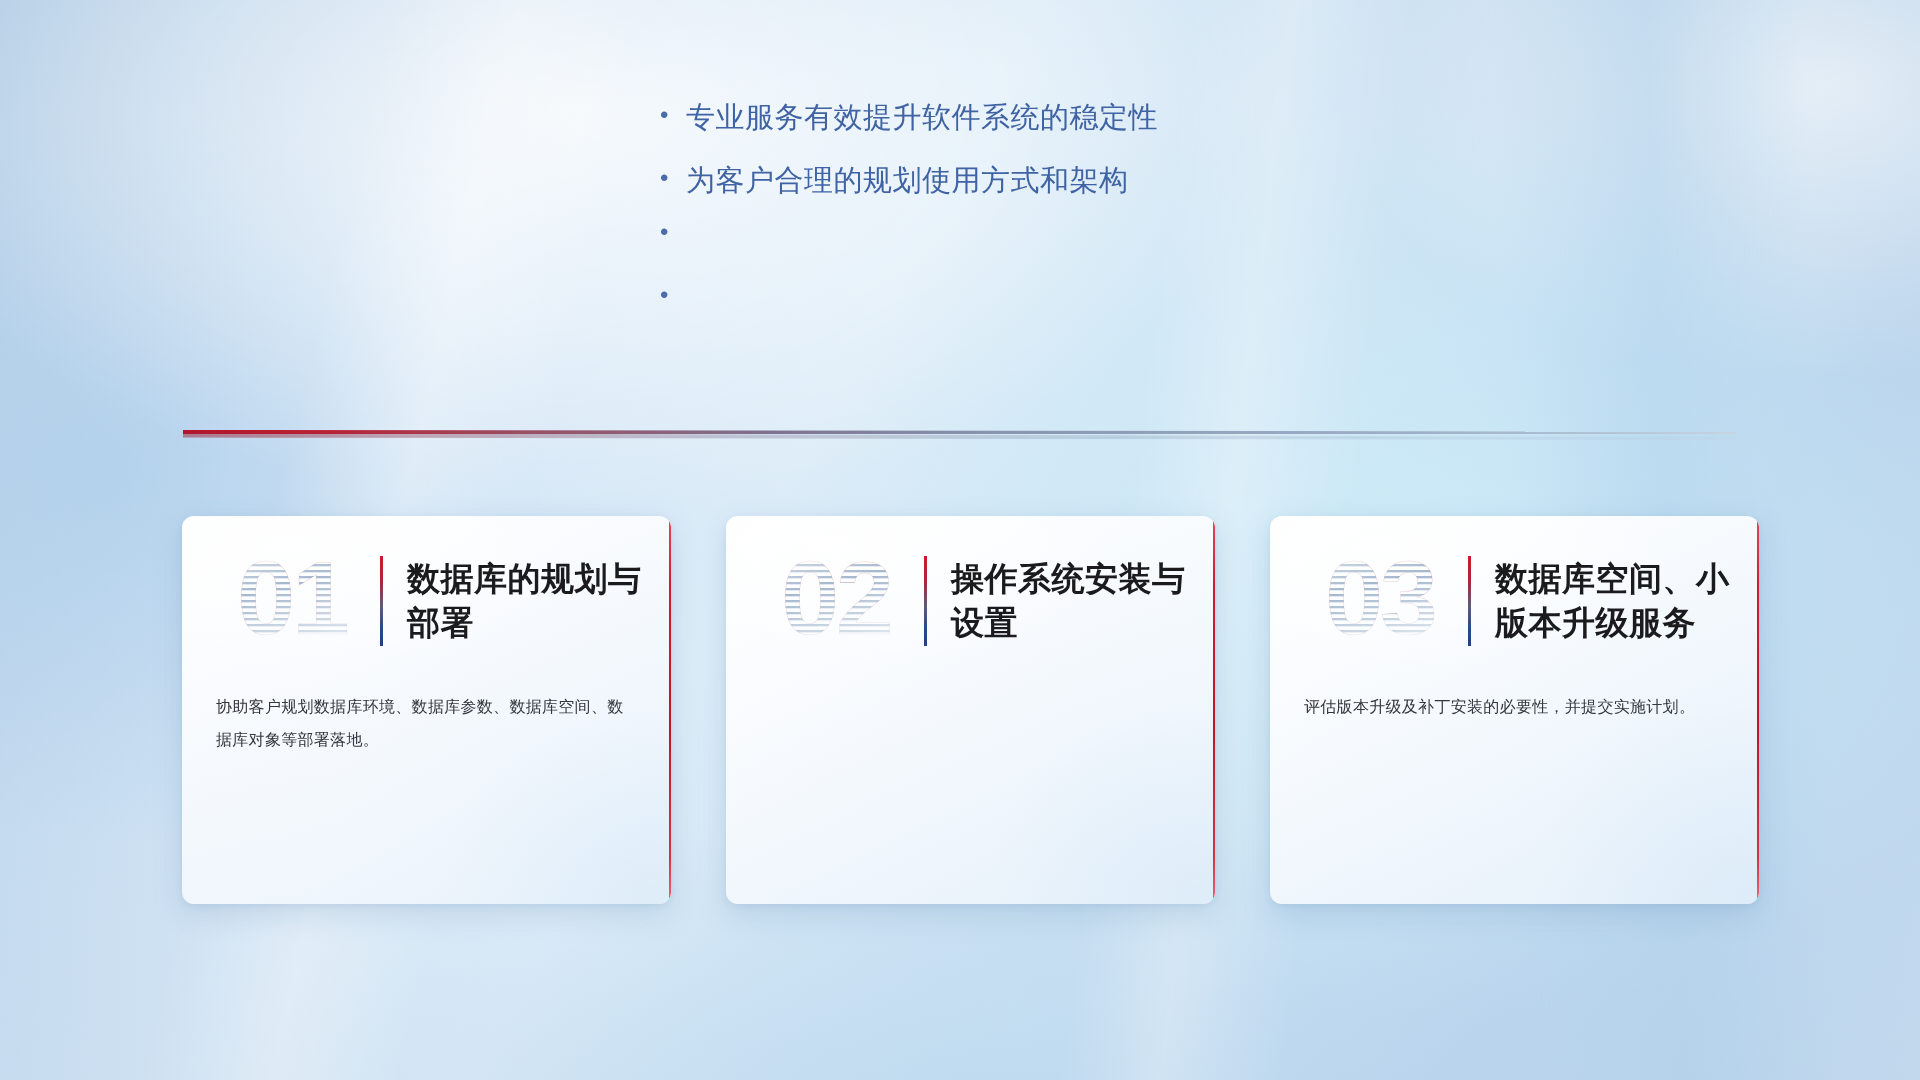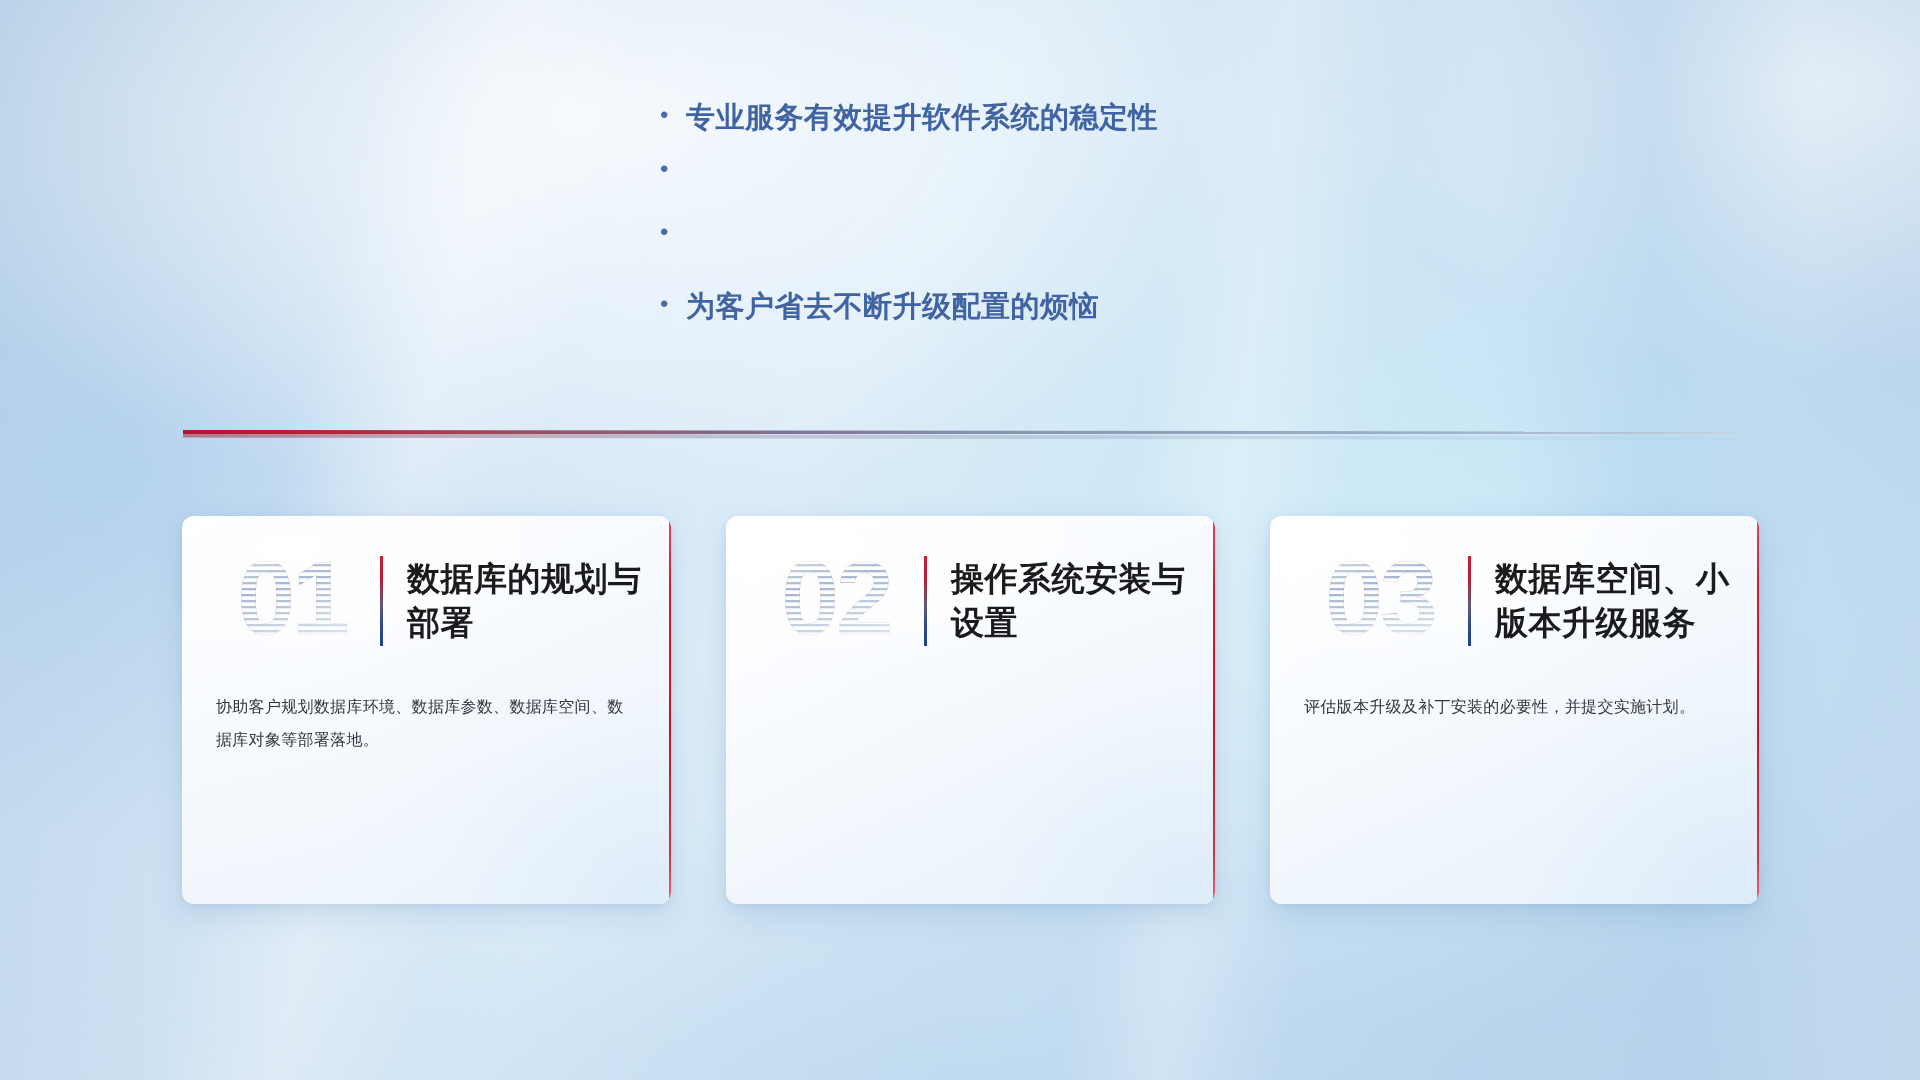--- a/index.html
+++ b/index.html
@@ -64,21 +64,21 @@
   }
   .bullet-dot{
     width:26px;flex:0 0 26px;
     color:#4a6ca8;font-size:24px;line-height:1;
     position:relative;top:-4px;
   }
   .bullet-text{
     font-size:29px;
     color:#3f63a3;
     letter-spacing:.5px;
-    font-weight:700;
+    font-weight:400;
     white-space:nowrap;
   }
 
   
   #divider{
     position:absolute;left:183px;top:430px;width:1553px;height:11px;
   }
   #divider .d-top{
     position:absolute;left:0;top:0;width:100%;height:4px;
     background:linear-gradient(90deg,
@@ -168,27 +168,27 @@
   <div class="bg-layer bg-vignette"></div>
 </div>
 
 <div id="bullets">
   <div class="bullet-row">
     <span class="bullet-dot">•</span>
     <span class="bullet-text">专业服务有效提升软件系统的稳定性</span>
   </div>
   <div class="bullet-row">
     <span class="bullet-dot">•</span>
-  </div>
-  <div class="bullet-row">
-    <span class="bullet-dot">•</span>
-  </div>
-  <div class="bullet-row">
-    <span class="bullet-dot">•</span>
-    <span class="bullet-text">为客户省去不断升级配置的烦恼</span>
+    <span class="bullet-text">为客户合理的规划使用方式和架构</span>
+  </div>
+  <div class="bullet-row">
+    <span class="bullet-dot">•</span>
+  </div>
+  <div class="bullet-row">
+    <span class="bullet-dot">•</span>
   </div>
 </div>
 
 <div id="divider">
   <div class="d-top"></div>
   <div class="d-bot"></div>
 </div>
 
 <div id="cards">
 

